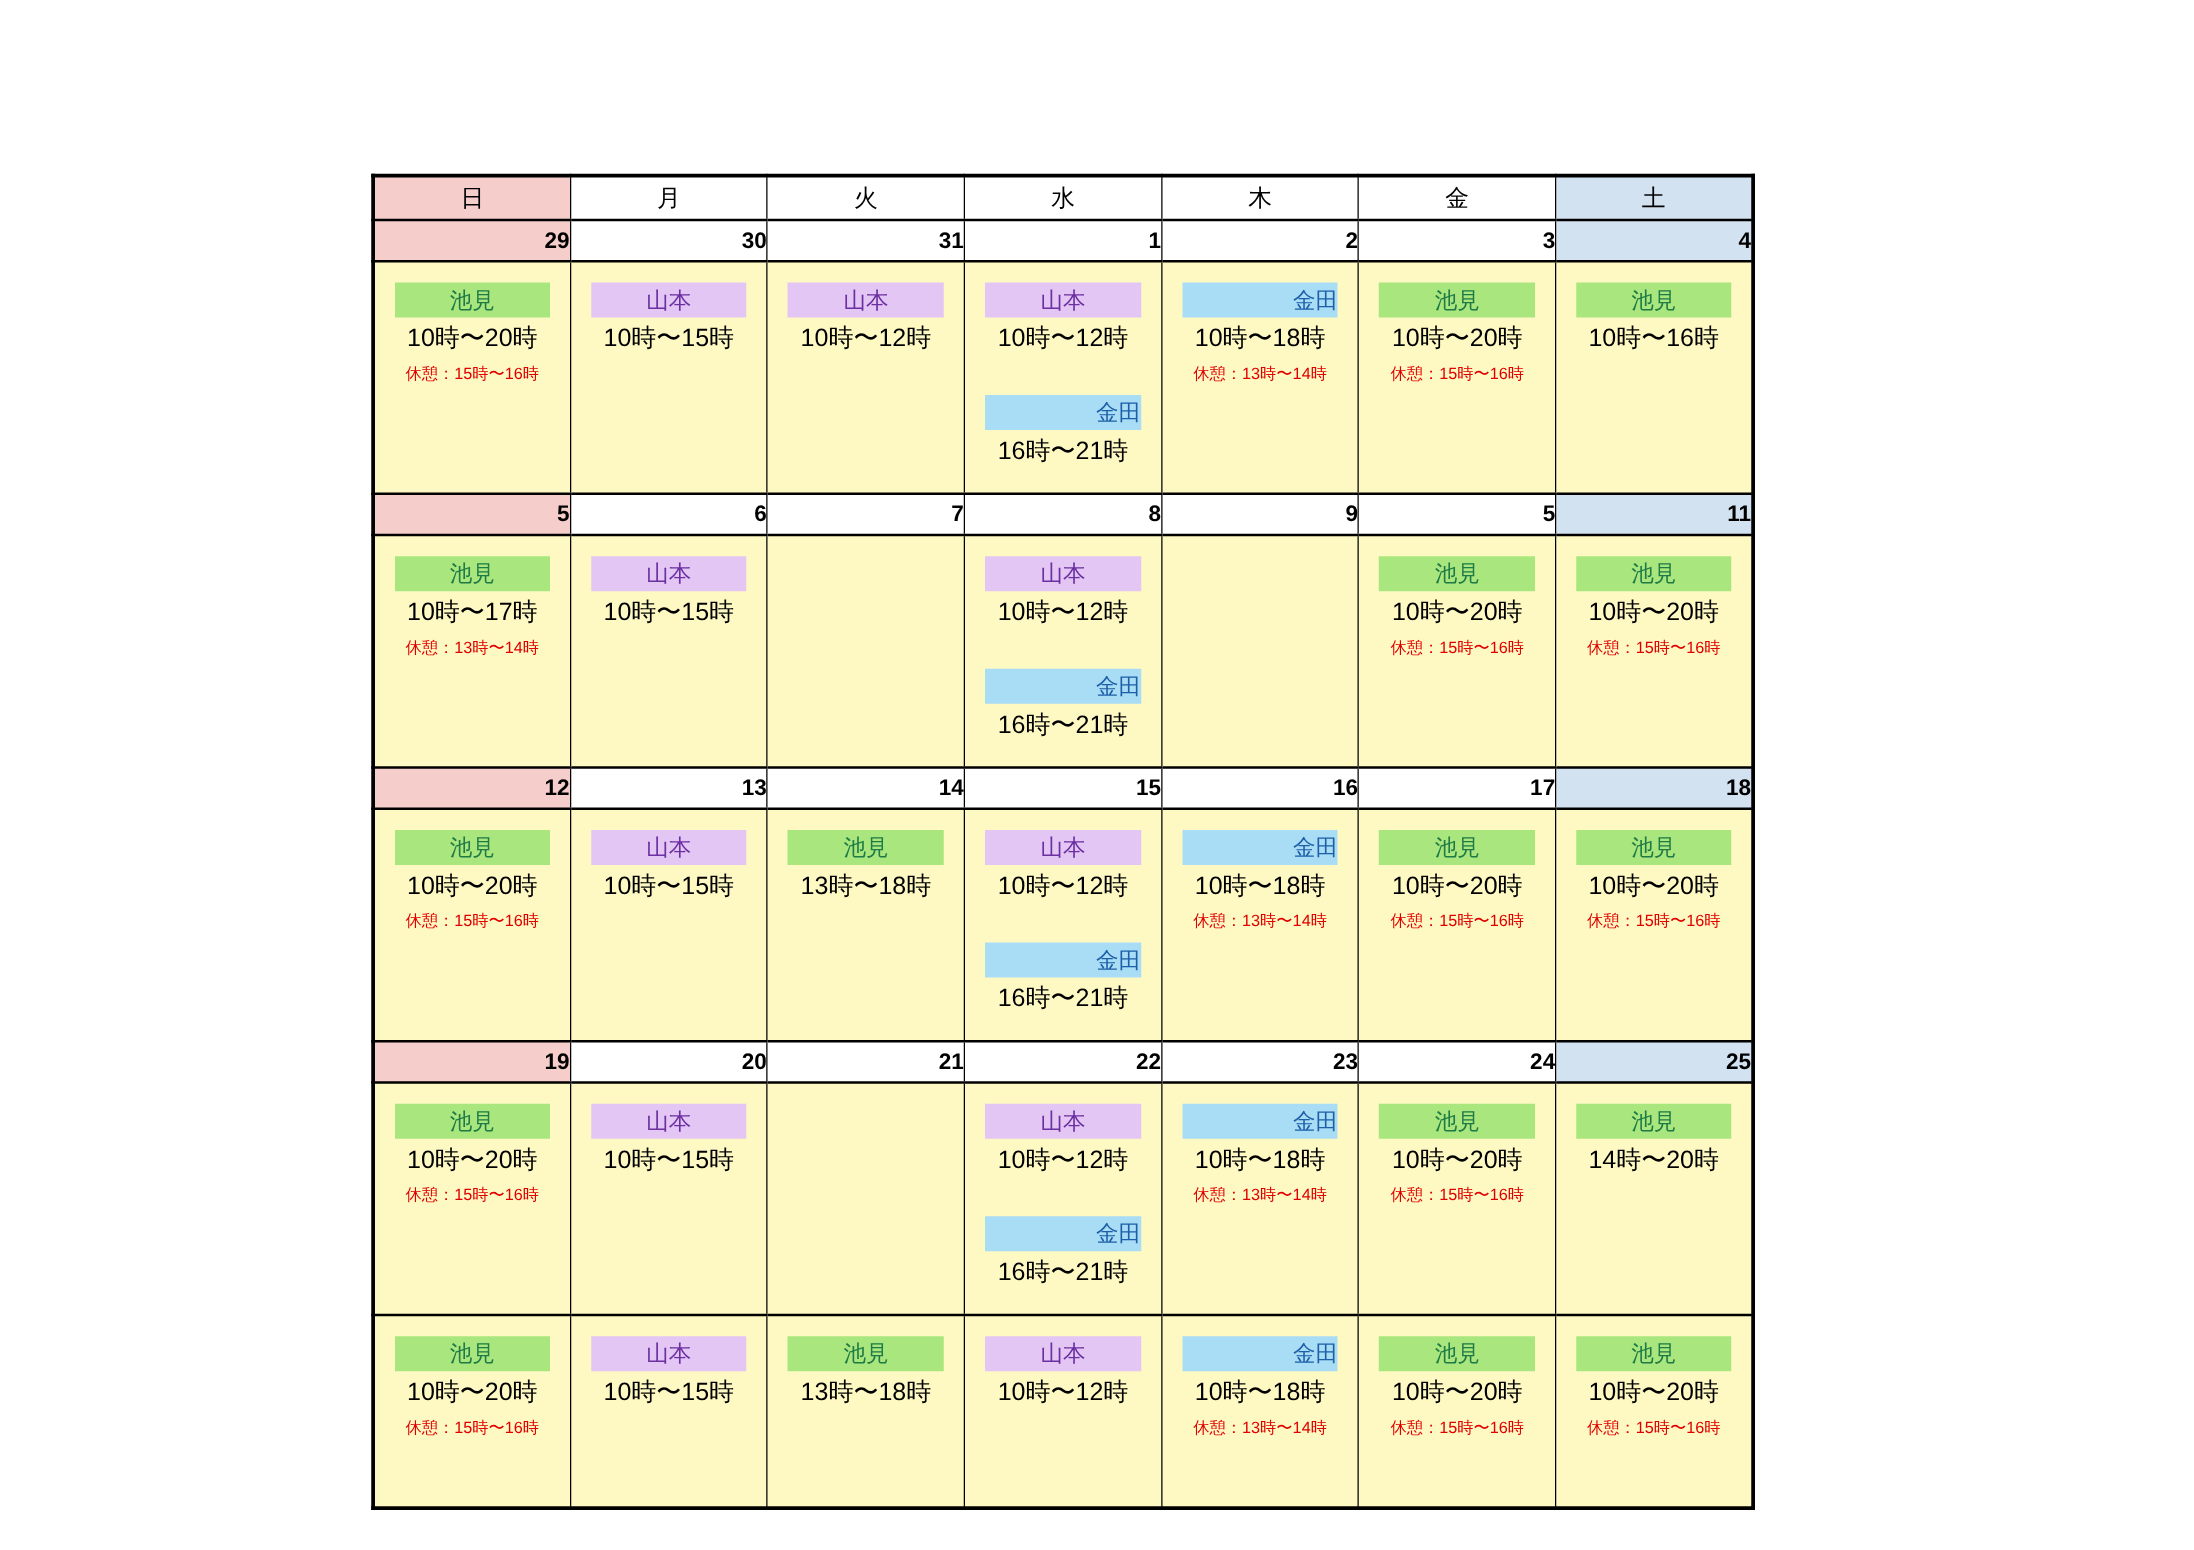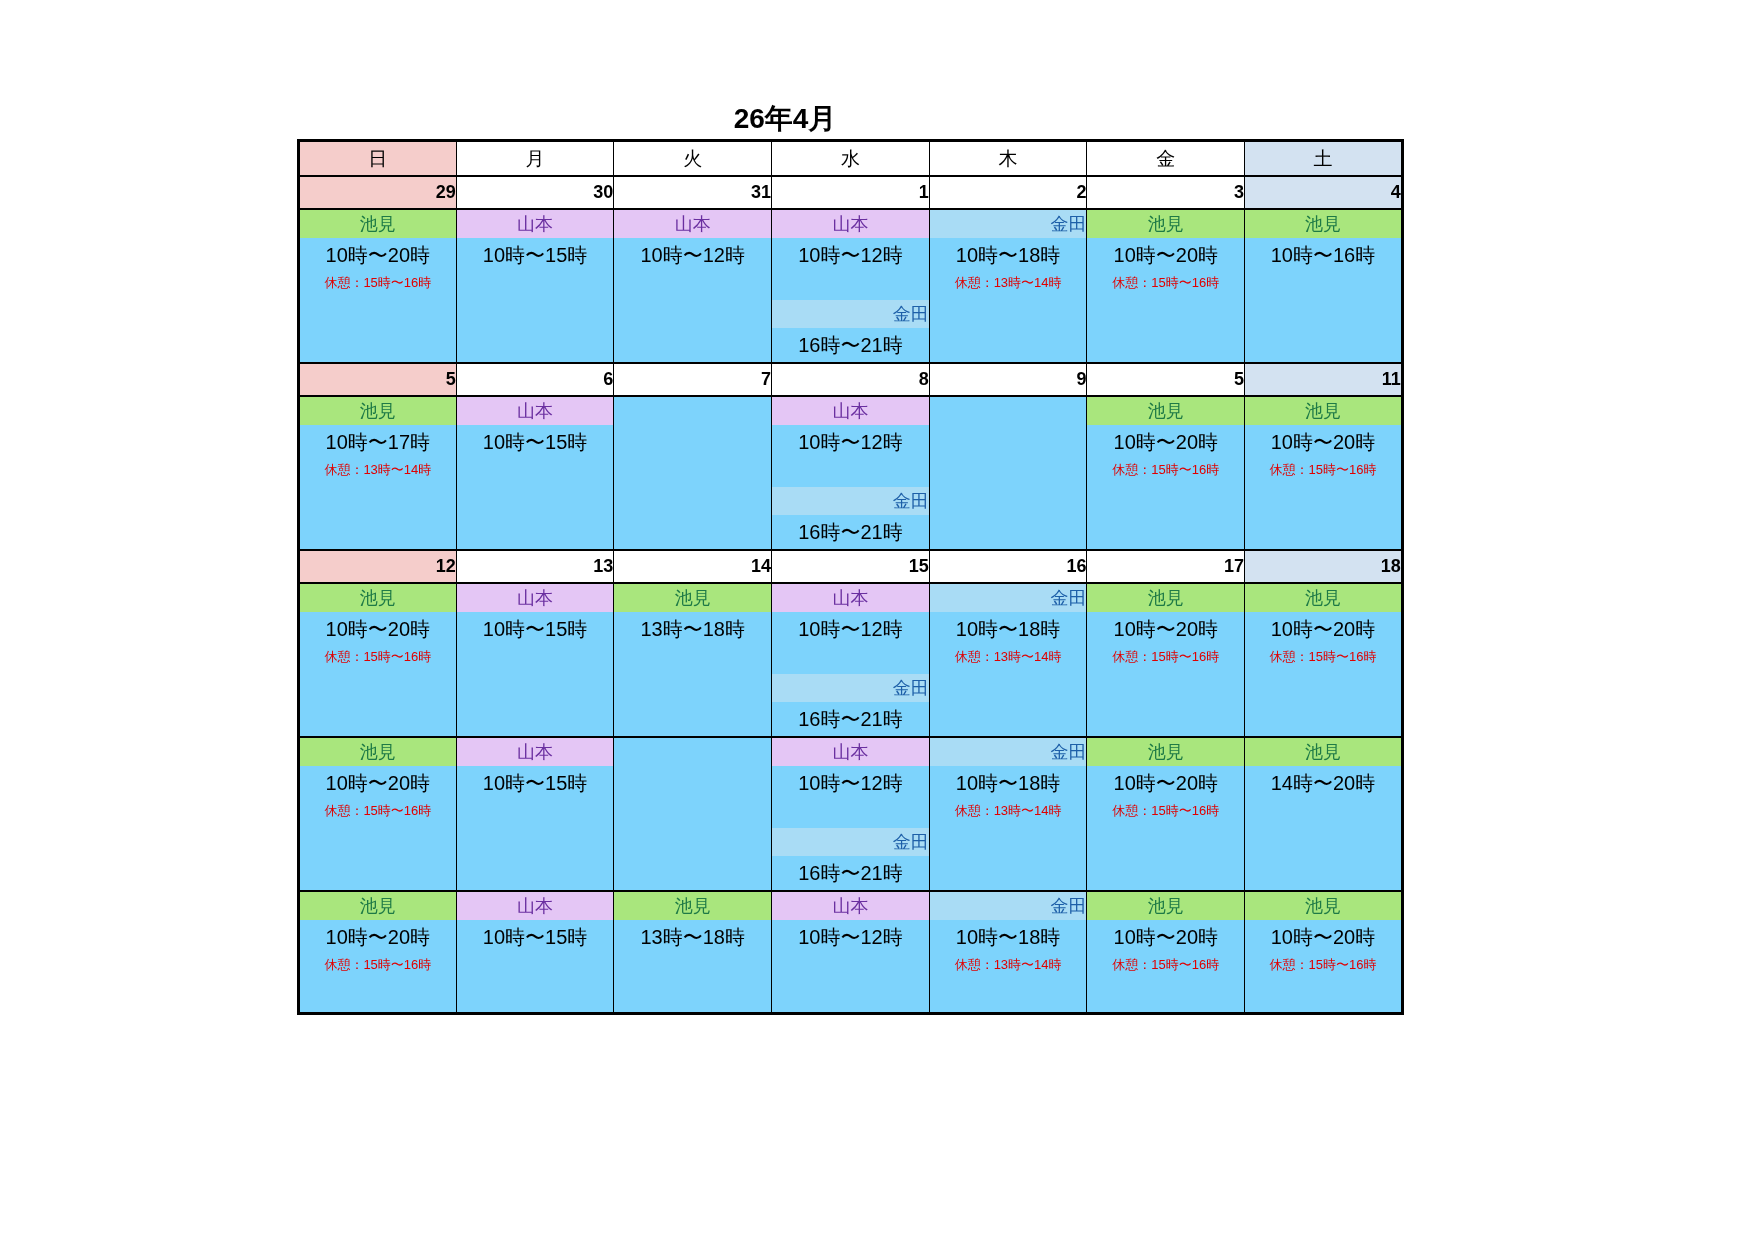--- a/index.html
+++ b/index.html
@@ -73,23 +73,23 @@
     background: #ffffff;
     border-top: 2.5px solid #000000;
     border-bottom: 2.5px solid #000000;
   }
   tr.dates td.sun  { background: #f5cdcb; }
   tr.dates td.sat  { background: #d3e2f1; }
   tr.dates td.hol  { background: #f5cdcb; }
 
   
   tr.body td {
-    background: #7dd3fc;
+    background: #fef9c3;
     border-bottom: 2.5px solid #000000;
-    padding: 0;
+    padding: 16px;
   }
   .cellinner {
     display: block;
     width: 100%;
   }
   .namebar {
     display: block;
     text-align: center;
     font-size: 18px;
     line-height: 28px;
@@ -117,21 +117,20 @@
     white-space: nowrap;
   }
   .spacer { display: block; }
   .empty-cell { display:block; }
 </style>
 </head>
 <body>
 
 <div id="page">
 
-  <div id="title">26年4月</div>
 
   <div id="cal-wrap">
     <table class="cal">
       <colgroup>
         <col>
           <col>
           <col>
           <col>
           <col>
           <col>
@@ -316,20 +315,29 @@
               </div>
             </td>
             <td style="height: 148px;">
               <div class="cellinner">
                 <span class="namebar ikemi">池見</span>
                 <span class="hours">10時〜20時</span>
                 <span class="brk">休憩：15時〜16時</span>
               </div>
             </td>
           </tr>
+          <tr class="dates">
+            <td class="sun">19</td>
+            <td class="">20</td>
+            <td class="">21</td>
+            <td class="">22</td>
+            <td class="">23</td>
+            <td class="">24</td>
+            <td class="sat">25</td>
+          </tr>
           <tr class="body">
             <td style="height: 148px;">
               <div class="cellinner">
                 <span class="namebar ikemi">池見</span>
                 <span class="hours">10時〜20時</span>
                 <span class="brk">休憩：15時〜16時</span>
               </div>
             </td>
             <td style="height: 148px;">
               <div class="cellinner">

